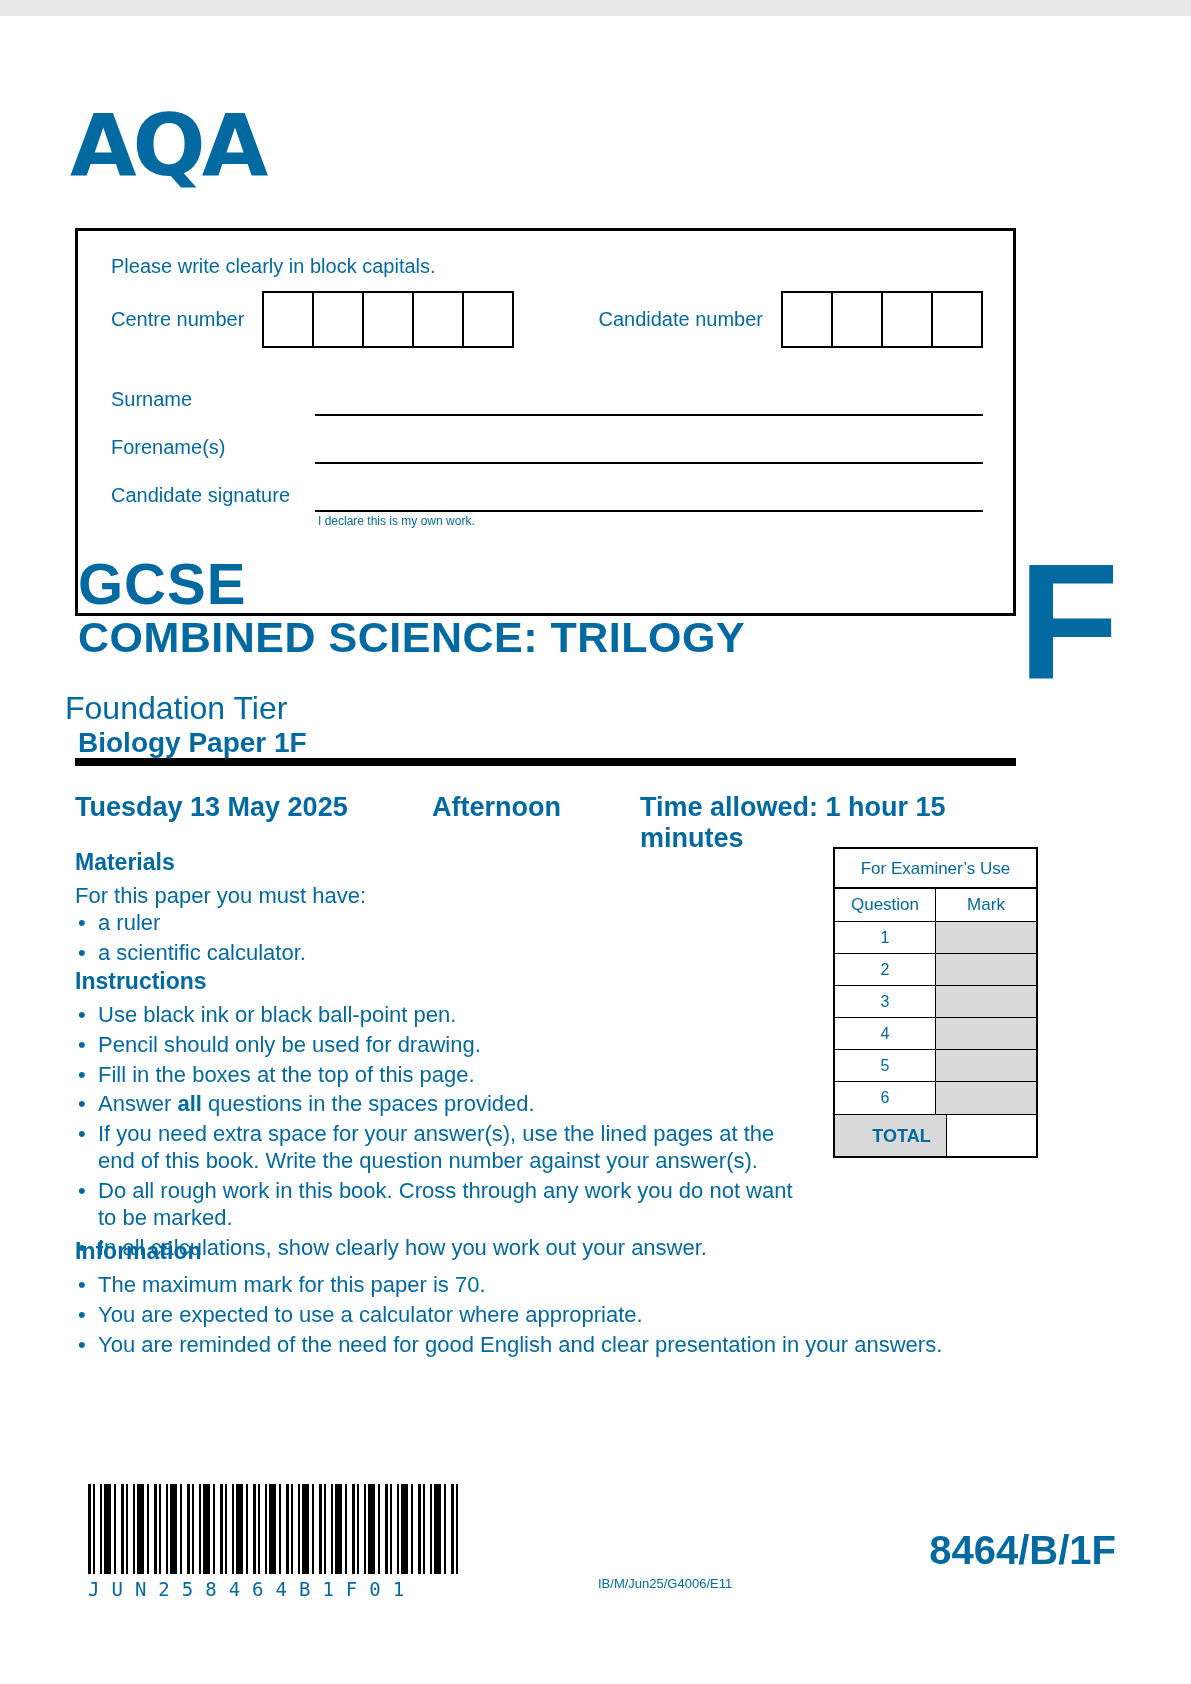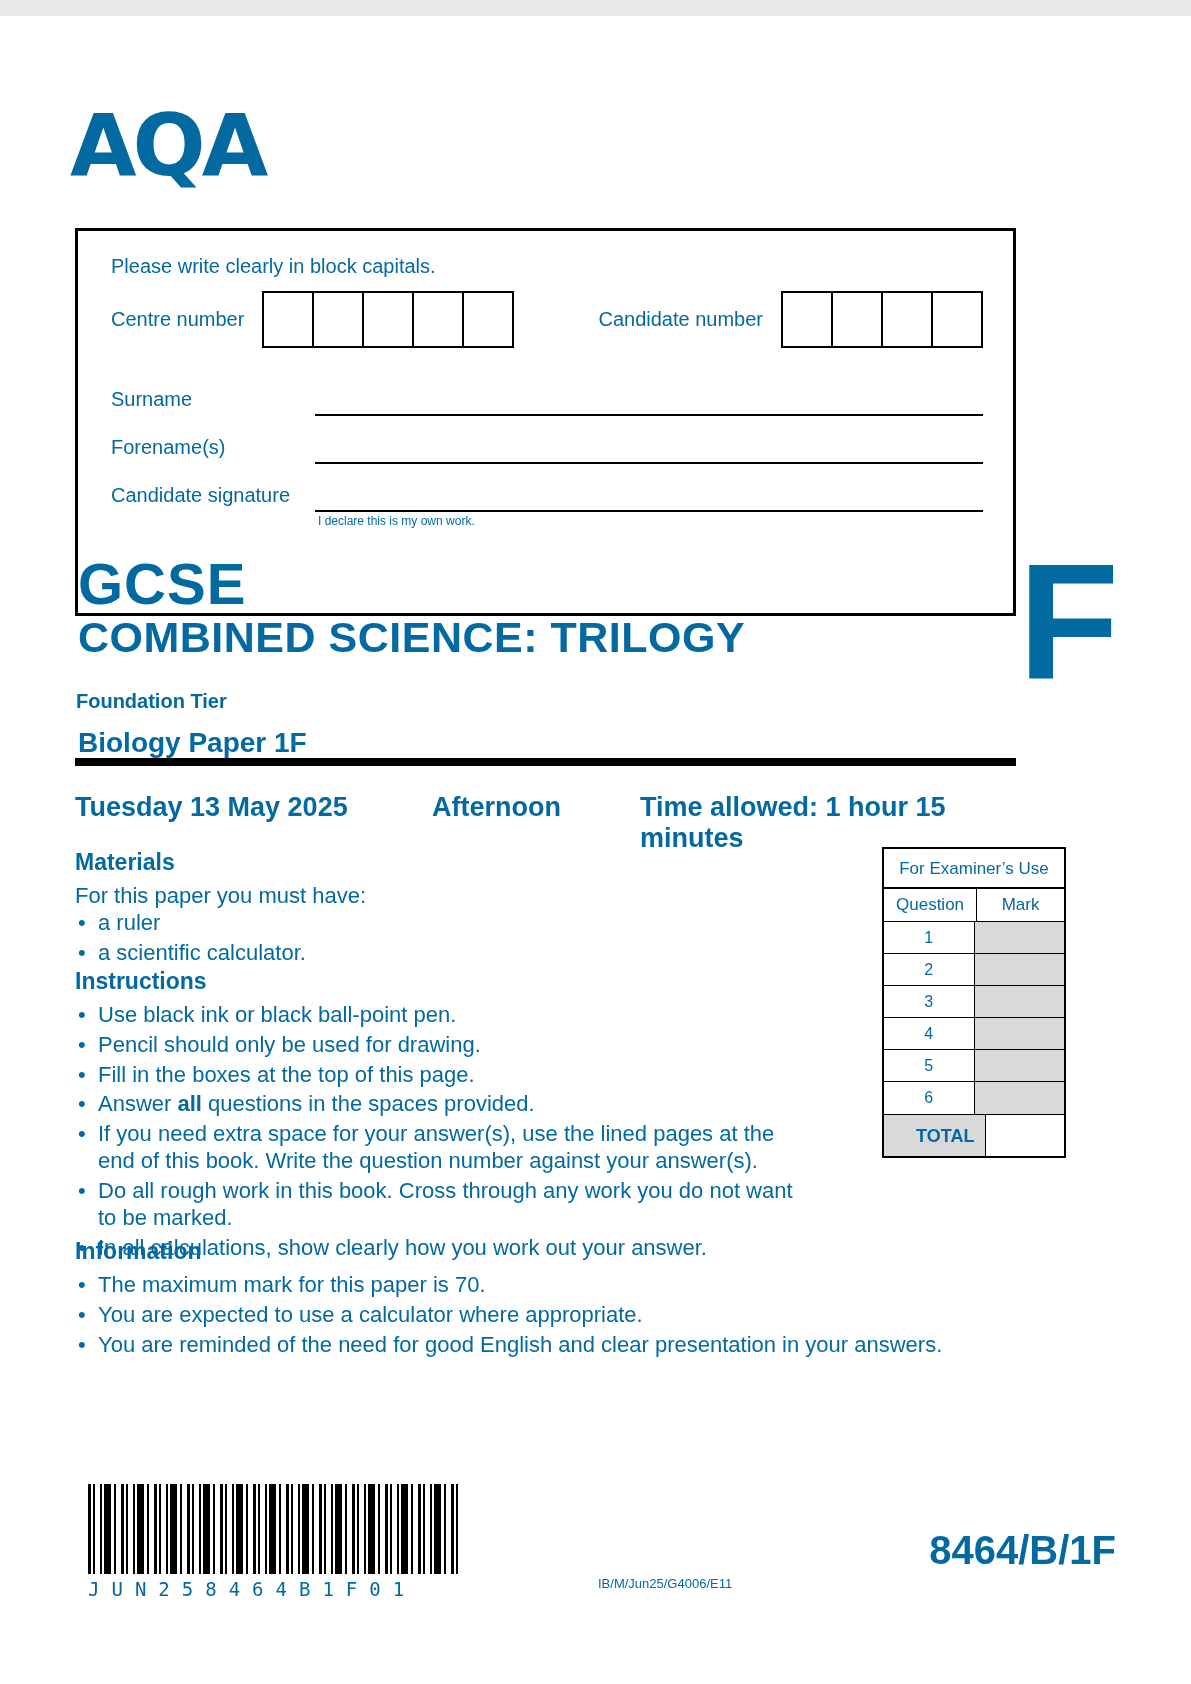--- a/index.html
+++ b/index.html
@@ -92,23 +92,23 @@
   }
   .tier-letter {
     position: absolute;
     right: 72px; top: 528px;
     font-size: 165px;
     font-weight: 700;
     line-height: 0.95;
   }
   .tier-line1 {
     position: absolute;
-    left: 76px; top: 674px;
-    font-size: 20px;
-    font-weight: 700;
+    left: 65px; top: 674px;
+    font-size: 32px;
+    font-weight: 400;
   }
   .tier-line2 {
     position: absolute;
     left: 78px; top: 711px;
     font-size: 28px;
     font-weight: 700;
   }
   .thick-rule {
     position: absolute;
     left: 75px; top: 742px;
@@ -150,22 +150,22 @@
     font-size: 22px;
   }
 
   .materials { position: absolute; left: 75px; top: 833px; width: 740px; }
   .instructions { position: absolute; left: 75px; top: 952px; width: 740px; }
   .information { position: absolute; left: 75px; top: 1222px; width: 941px; }
 
   
   .ex-table {
     position: absolute;
-    left: 882px; top: 831px;
-    width: 184px;
+    left: 833px; top: 831px;
+    width: 205px;
     border: 2px solid #000;
     background: #fff;
   }
   .ex-title {
     height: 40px;
     line-height: 40px;
     text-align: center;
     font-size: 17px;
     border-bottom: 2px solid #000;
   }

